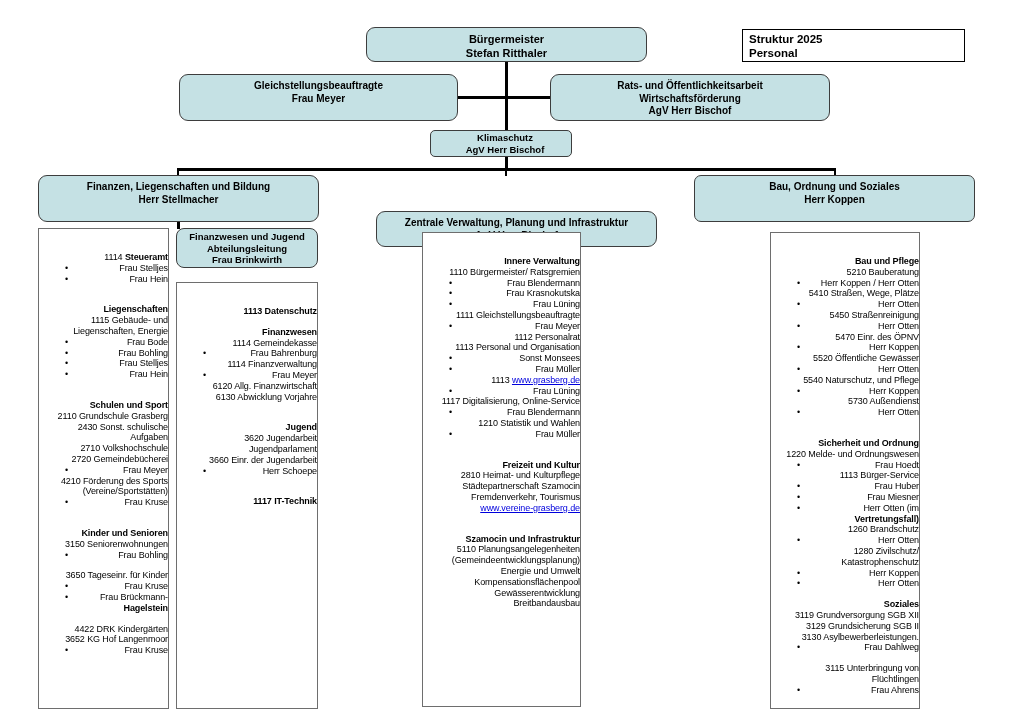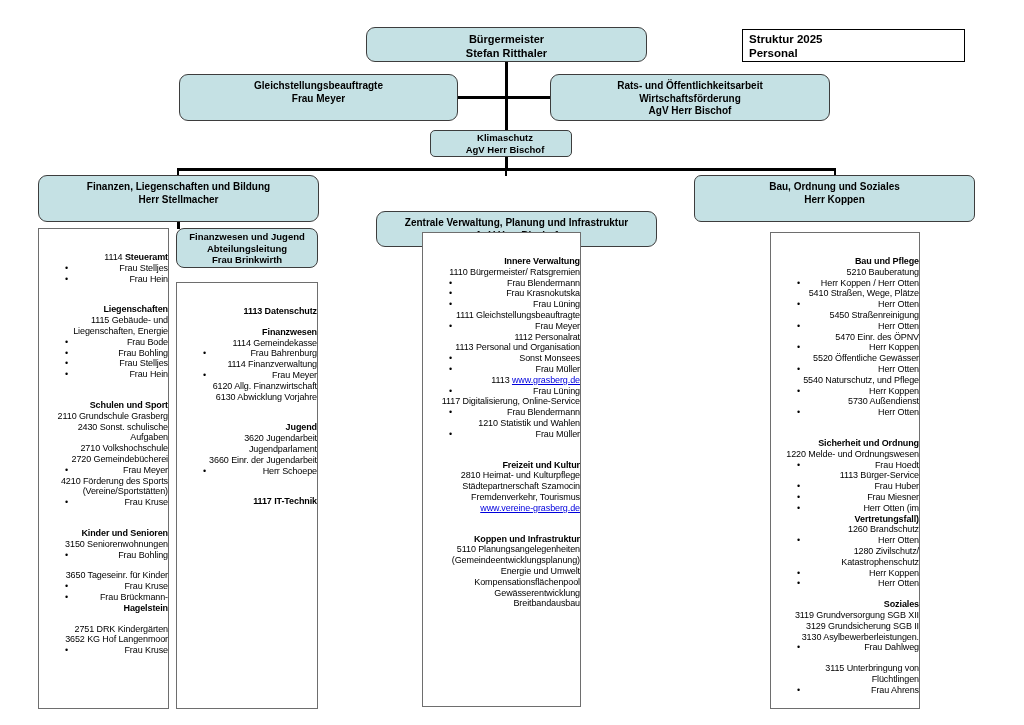--- a/index.html
+++ b/index.html
@@ -122,21 +122,21 @@
       <div class="gap"></div>
       <div class="l h"><span>Kinder und Senioren</span></div>
       <div class="l"><span>3150 Seniorenwohnungen</span></div>
       <div class="l bul"><span class="dot">•</span><span>Frau Bohling</span></div>
       <div class="gap"></div>
       <div class="l"><span>3650 Tageseinr. für Kinder</span></div>
       <div class="l bul"><span class="dot">•</span><span>Frau Kruse</span></div>
       <div class="l bul"><span class="dot">•</span><span>Frau Brückmann-</span></div>
       <div class="l bcont b"><span>Hagelstein</span></div>
       <div class="gap"></div>
-      <div class="l"><span>2751 DRK Kindergärten</span></div>
+      <div class="l"><span>4422 DRK Kindergärten</span></div>
       <div class="l"><span>3652 KG Hof Langenmoor</span></div>
       <div class="l bul"><span class="dot">•</span><span>Frau Kruse</span></div>
     </div>
 
   <div class="listbox" style="left:176px; top:282px; width:142px; height:427px;">
       <div class="l h"><span>1113 Datenschutz</span></div>
       <div class="gap"></div>
       <div class="l h"><span>Finanzwesen</span></div>
       <div class="l"><span>1114 Gemeindekasse</span></div>
       <div class="l bul"><span class="dot">•</span><span>Frau Bahrenburg</span></div>
@@ -176,21 +176,21 @@
       <div class="l bul"><span class="dot">•</span><span>Frau Müller</span></div>
       <div class="gap"></div>
       <div class="gap"></div>
       <div class="l h"><span>Freizeit und Kultur</span></div>
       <div class="l"><span>2810 Heimat- und Kulturpflege</span></div>
       <div class="l"><span>Städtepartnerschaft Szamocin</span></div>
       <div class="l"><span>Fremdenverkehr, Tourismus</span></div>
       <div class="l"><span class="lnk">www.vereine-grasberg.de</span></div>
       <div class="gap"></div>
       <div class="gap"></div>
-      <div class="l h"><span>Koppen und Infrastruktur</span></div>
+      <div class="l h"><span>Szamocin und Infrastruktur</span></div>
       <div class="l"><span>5110 Planungsangelegenheiten</span></div>
       <div class="l"><span>(Gemeindeentwicklungsplanung)</span></div>
       <div class="l"><span>Energie und Umwelt</span></div>
       <div class="l"><span>Kompensationsflächenpool</span></div>
       <div class="l"><span>Gewässerentwicklung</span></div>
       <div class="l"><span>Breitbandausbau</span></div>
     </div>
 
   <div class="listbox" style="left:770px; top:232px; width:150px; height:477px;">
       <div class="l h"><span>Bau und Pflege</span></div>

